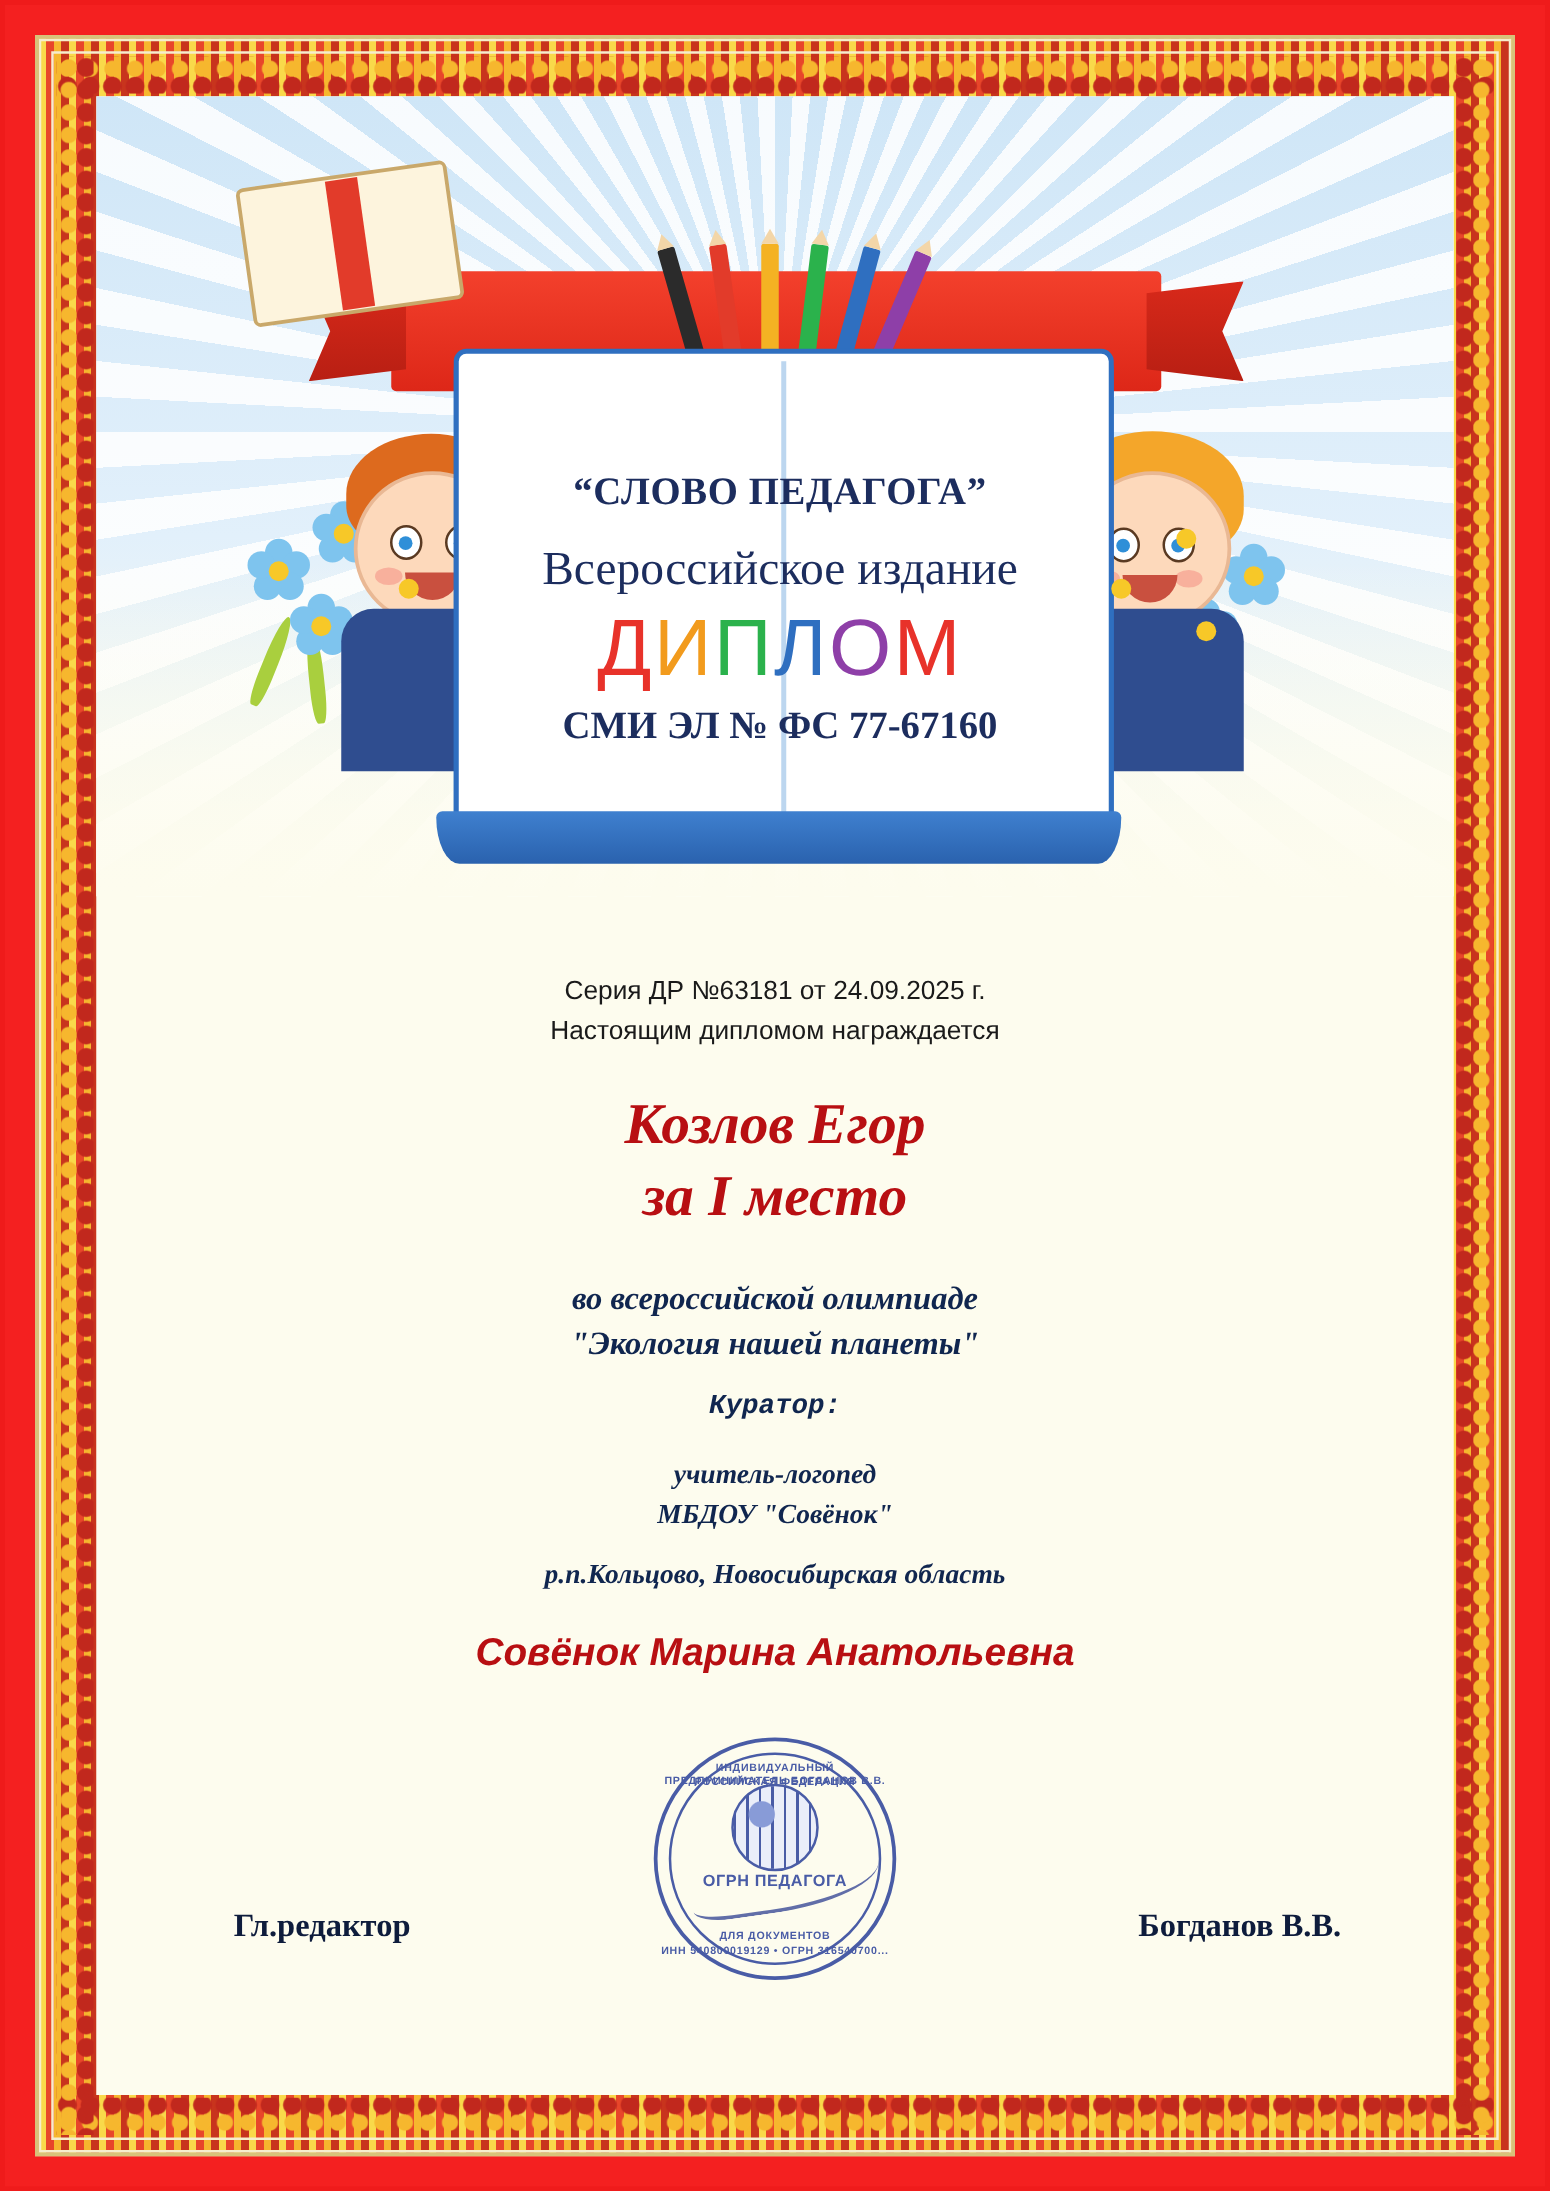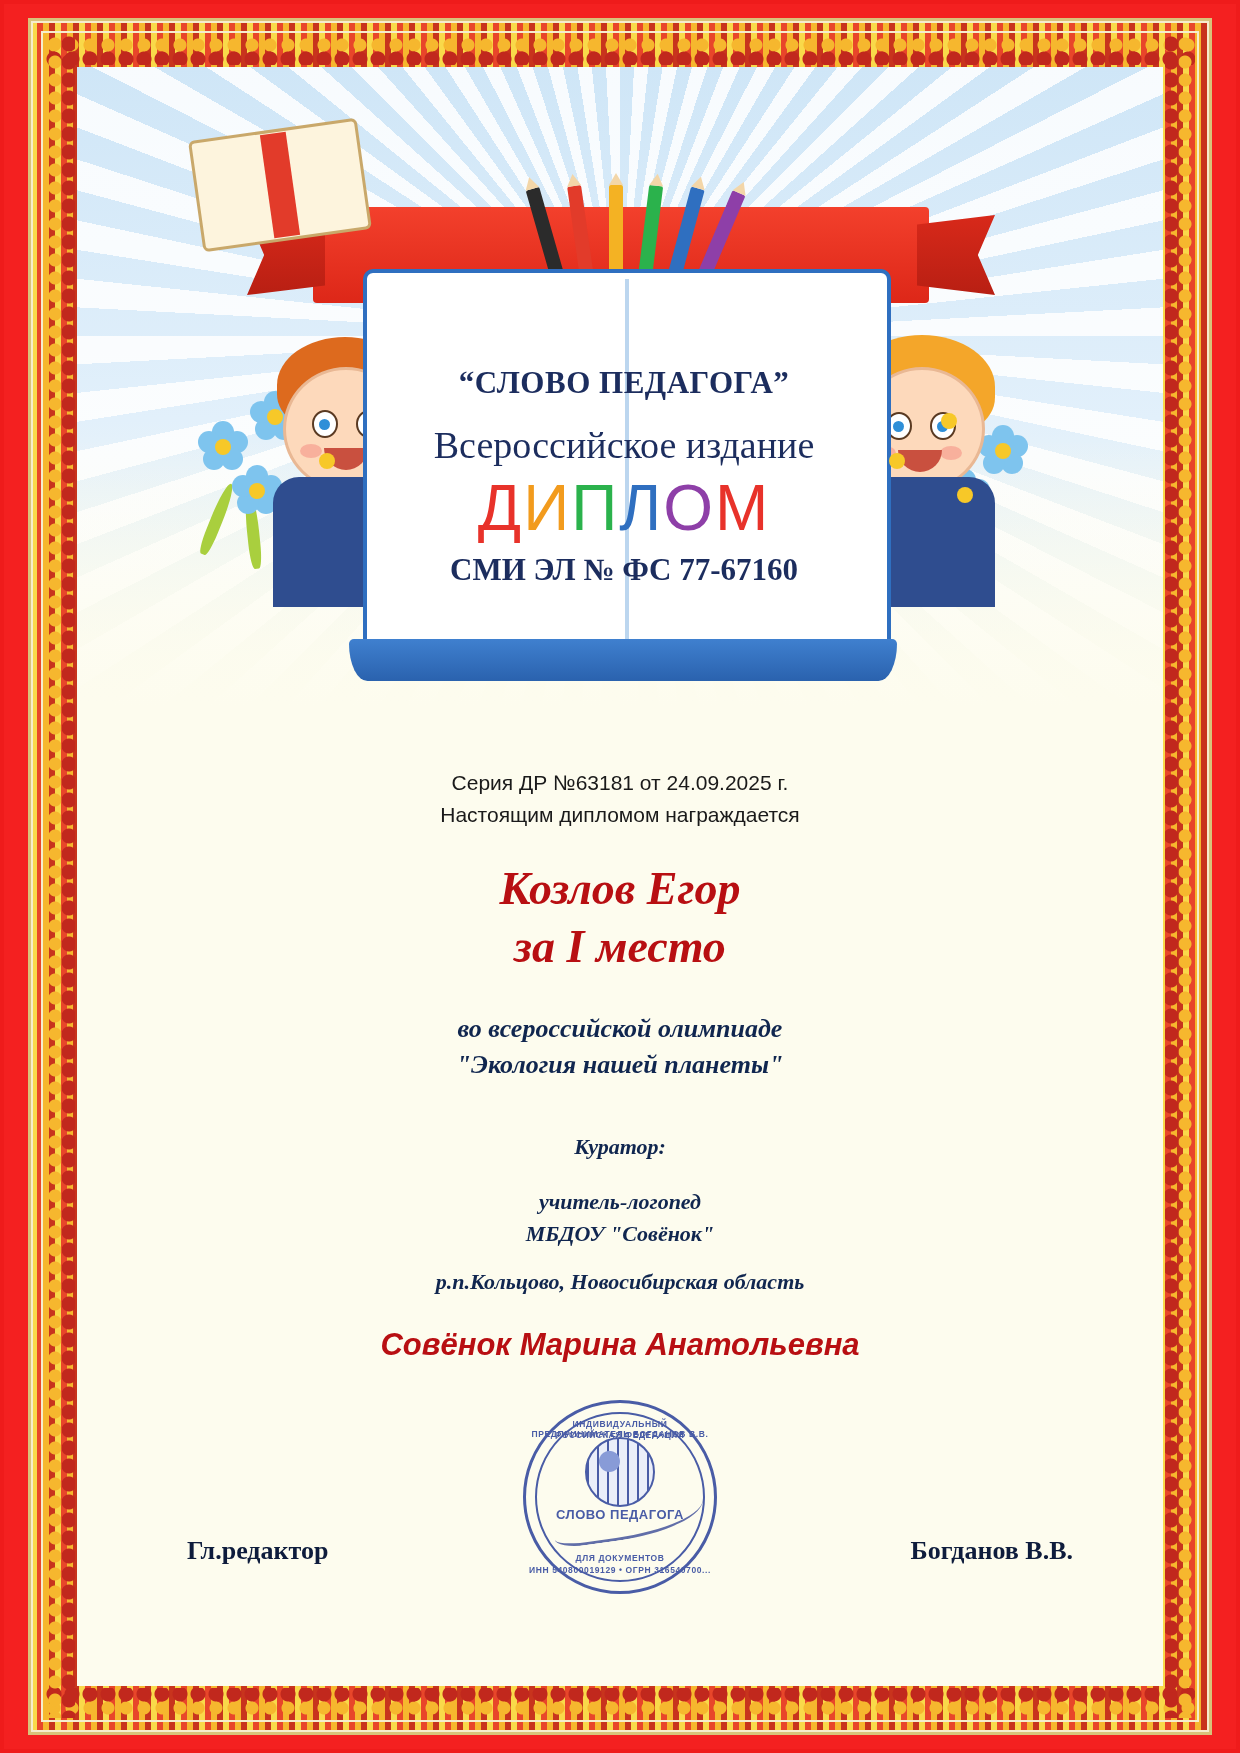--- a/index.html
+++ b/index.html
@@ -14,21 +14,21 @@
     overflow: hidden;
   }
 
   
   .page {
     position: relative;
     width: 1240px;
     height: 1753px;
     box-sizing: border-box;
     background: #f42020;
-    padding: 18px 28px;
+    padding: 28px 28px;
   }
   .page::after{
     
     content:"";
     position:absolute; inset:0;
     box-shadow: inset 0 0 0 4px #ef1b1b;
     pointer-events:none;
   }
 
   
@@ -304,22 +304,22 @@
     font-weight:bold; font-style:italic;
     font-size:46px; color:#b80f12; line-height:1.25;
   }
   .olymp{
     margin-top:36px;
     font-family:"Liberation Serif", serif;
     font-weight:bold; font-style:italic;
     font-size:26px; color:#10264f; line-height:1.4;
   }
   .curator-label{
-    margin-top:50px;
-    font-family:Liberation Serif, serif;
+    margin-top:18px;
+    font-family:Liberation Mono, monospace;
     font-weight:bold; font-style:italic;
     font-size:22px; color:#10264f;
   }
   .curator-info{
     margin-top:26px;
     font-family:"Liberation Serif", serif;
     font-weight:bold; font-style:italic;
     font-size:22px; color:#10264f; line-height:1.45;
   }
   .curator-name{
@@ -560,21 +560,21 @@
         <div class="curator-info" style="margin-top:0">МБДОУ "Совёнок"</div>
         <div class="curator-info" style="margin-top:16px">р.п.Кольцово, Новосибирская область</div>
 
         <div class="curator-name">Совёнок Марина Анатольевна</div>
       </div>
 
       <div class="stamp">
         <div class="arc t">ИНДИВИДУАЛЬНЫЙ ПРЕДПРИНИМАТЕЛЬ БОГДАНОВ В.В.</div>
         <div class="arc t2">РОССИЙСКАЯ ФЕДЕРАЦИЯ</div>
         <div class="globe"></div>
-        <div class="center-txt">СЛОВО ПЕДАГОГА</div>
+        <div class="center-txt">ОГРН ПЕДАГОГА</div>
         <div class="arc b2">ДЛЯ ДОКУМЕНТОВ</div>
         <div class="arc b">ИНН 540800019129 • ОГРН 316540700...</div>
         <div class="scribble"></div>
       </div>
 
       <div class="sign-row">
         <div class="sign-label">Гл.редактор</div>
         <div class="sign-label">Богданов В.В.</div>
       </div>
 

